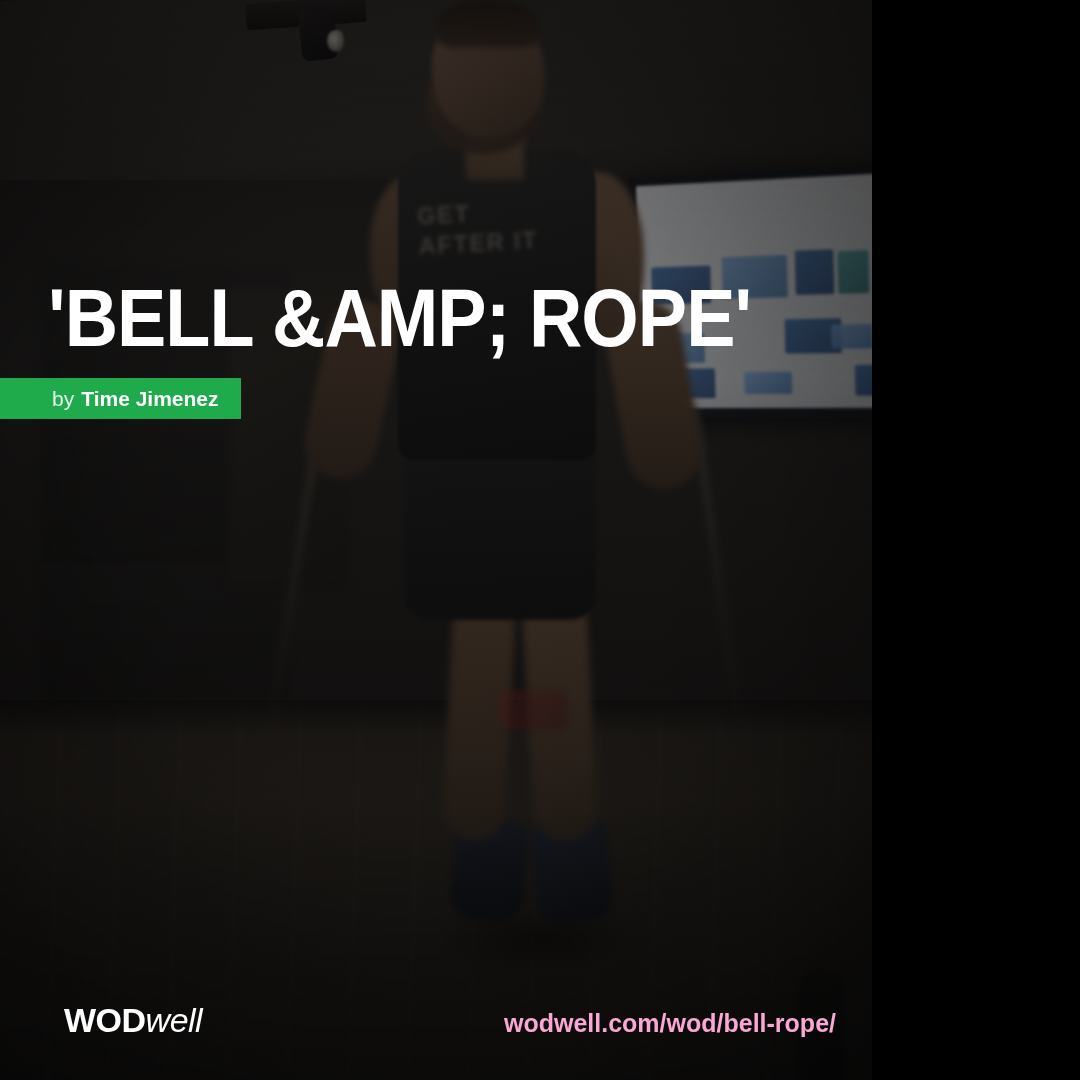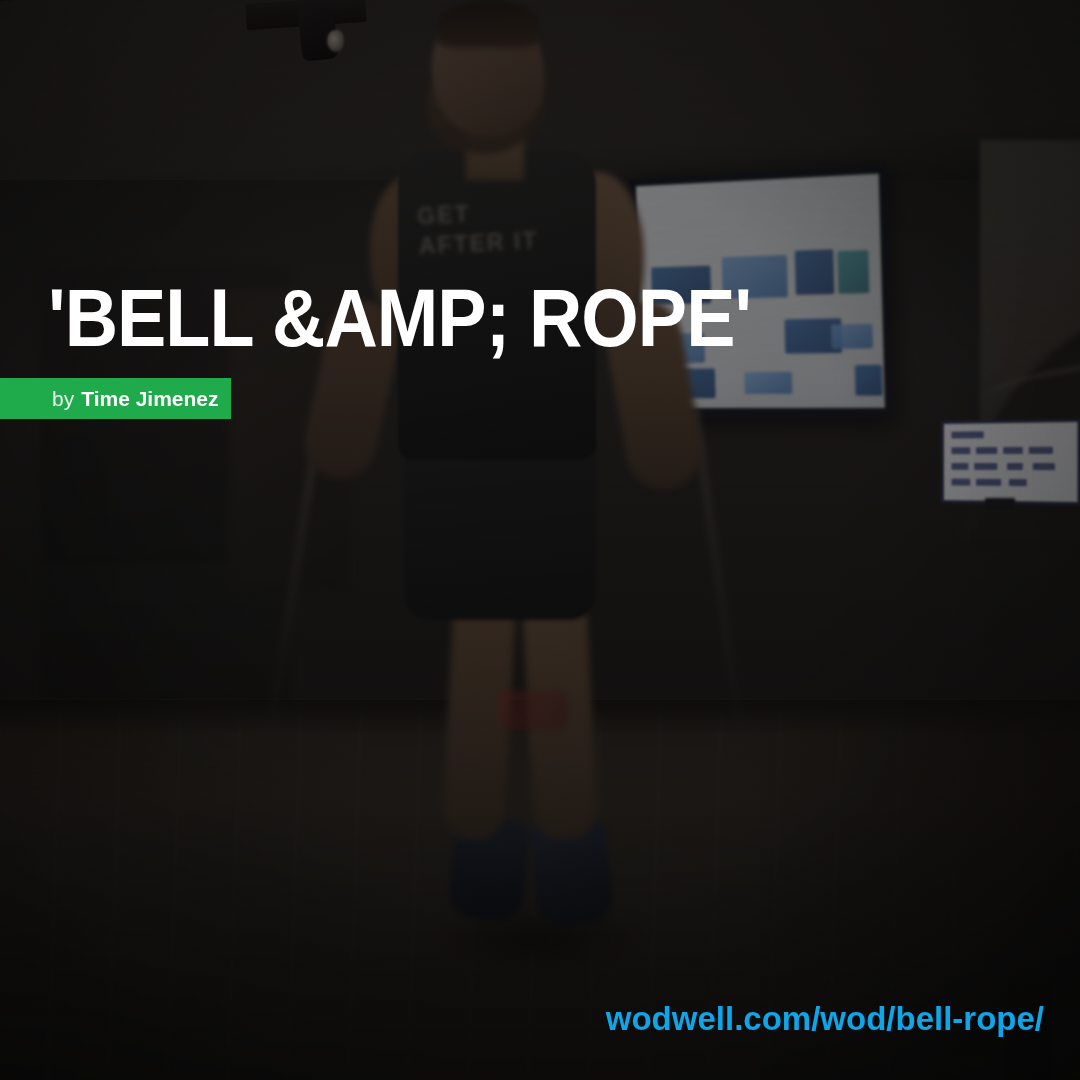--- a/index.html
+++ b/index.html
@@ -6,21 +6,21 @@
     margin: 0;
     padding: 0;
     background: #000;
   }
   body {
     font-family: "Liberation Sans", sans-serif;
   }
 
   #card {
     position: relative;
-    width: 1080px;
+    width: 872px;
     height: 1080px;
     overflow: hidden;
     background: #1b1917;
   }
 
   
   .photo {
     position: absolute;
     inset: 0;
     overflow: hidden;
@@ -356,21 +356,21 @@
     transform: scaleX(0.90);
     transform-origin: left center;
     white-space: nowrap;
   }
 
   .byline-badge {
     position: absolute;
     left: 0;
     top: 378px;
     height: 41px;
-    padding: 0 12px 0 52px;
+    padding: 0 22px 0 52px;
     display: flex;
     align-items: center;
     background: #1fab4b;
     box-sizing: border-box;
   }
   .byline-by {
     color: #e9f7ee;
     font-size: 21px;
     font-weight: 400;
     margin-right: 7px;
@@ -406,23 +406,23 @@
     white-space: nowrap;
   }
   .logo-wod { font-weight: 700; }
   .logo-well { font-weight: 400; font-style: italic; }
 
   .site-url {
     position: absolute;
     right: 36px;
     bottom: 42px;
     font-family: "Liberation Sans", sans-serif;
-    font-size: 33px;
+    font-size: 25px;
     font-weight: 700;
-    color: #0ea5e9;
+    color: #f9a8d4;
     white-space: nowrap;
     margin-top: 30px;
   }
 </style>
 </head>
 <body>
 
 <div id="card">
 
   <div class="photo">
@@ -509,17 +509,20 @@
   <div class="content">
 
     <h1 class="wod-title">'BELL &amp;AMP; ROPE'</h1>
 
     <div class="byline-badge">
       <span class="byline-by">by</span>
       <span class="byline-author">Time Jimenez</span>
     </div>
 
 
+    <div class="logo">
+      <span class="logo-wod">WOD</span><span class="logo-well">well</span>
+    </div>
 
     <div class="site-url">wodwell.com/wod/bell-rope/</div>
   </div>
 
 </div>
 
 </body></html>

